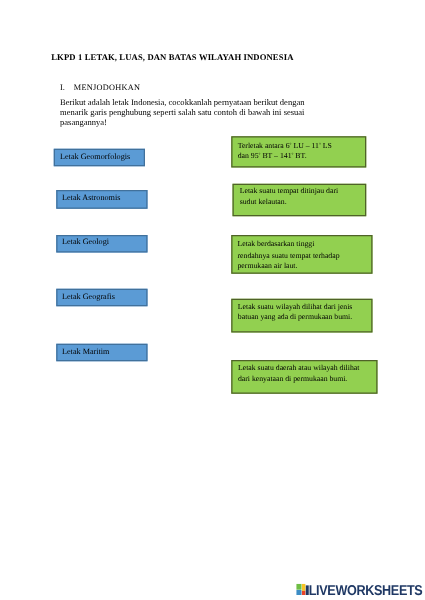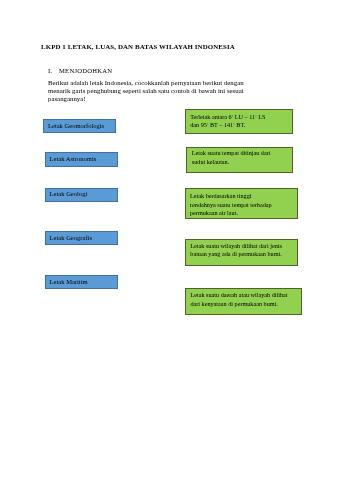--- a/index.html
+++ b/index.html
@@ -64,13 +64,25 @@
   <div class="blue" style="left:45px;top:187.9px;width:73px;height:13.7px;">Letak Geologi</div>
   <div class="blue" style="left:45px;top:231.3px;width:73px;height:14.2px;">Letak Geografis</div>
   <div class="blue" style="left:45px;top:275px;width:73px;height:14.3px;padding-bottom:1.6px;">Letak Maritim</div>
 
   <div class="green" style="left:184.7px;top:108.5px;width:107.9px;height:25.5px;">Terletak antara 6<sup>°</sup> LU – 11<sup>°</sup> LS<br>dan 95<sup>°</sup> BT – 141<sup>°</sup> BT.</div>
   <div class="green" style="left:186.3px;top:146.6px;width:106.9px;height:26.8px;padding-top:1.8px;">Letak suatu tempat ditinjau dari<br>sudut kelautan.</div>
   <div class="green" style="left:184.5px;top:188.4px;width:113.5px;height:30.8px;padding-top:2.8px;">Letak berdasarkan tinggi<br>rendahnya suatu tempat terhadap<br>permukaan air laut.</div>
   <div class="green" style="left:184.8px;top:239.4px;width:112.9px;height:26.4px;padding-top:1.5px;">Letak suatu wilayah dilihat dari jenis<br>batuan yang ada di permukaan bumi.</div>
   <div class="green" style="left:184.9px;top:288px;width:116.7px;height:27px;padding-top:2.2px;">Letak suatu daerah atau wilayah dilihat<br>dari kenyataan di permukaan bumi.</div>
 
+  <div class="logo">
+    <div class="logo-mark">
+      <svg width="10.3" height="9.3" viewBox="0 0 20 18">
+        <rect x="0" y="0" width="8.2" height="9.2" fill="#6FBE44"></rect>
+        <rect x="0" y="9.6" width="8.2" height="8.4" fill="#3C8DC5"></rect>
+        <rect x="8.8" y="0" width="5.4" height="11" fill="#F7C325"></rect>
+        <rect x="8.8" y="11" width="5.4" height="7" fill="#E8442A"></rect>
+        <rect x="14.8" y="2.5" width="5.2" height="15.5" fill="#1F3864"></rect>
+      </svg>
+    </div>
+    <div class="logo-text">LIVEWORKSHEETS</div>
+  </div>
 </div>
 
 </body></html>

